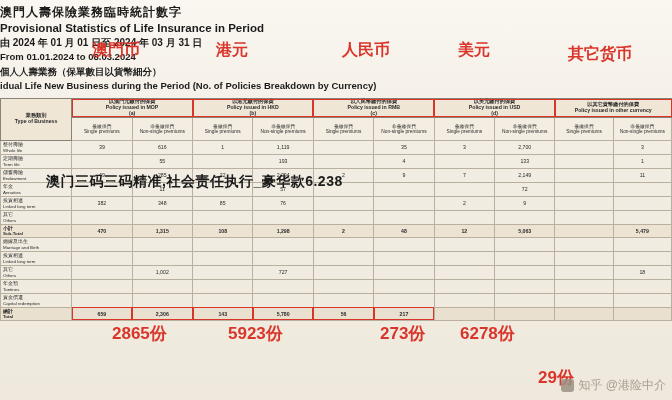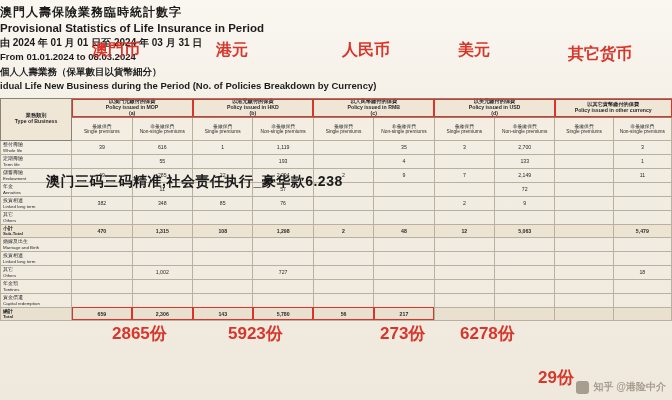--- a/index.html
+++ b/index.html
@@ -46,21 +46,21 @@
 
   
   .wm{
     position:absolute;left:46px;top:172px;width:604px;
     font-size:14px;font-weight:bold;color:#1b1b1b;line-height:1.35;
     letter-spacing:.5px;
   }
   
   .site{
     position:absolute;right:6px;bottom:6px;display:flex;align-items:center;gap:4px;
-    color:#9b9183;font-size:10px;font-weight:bold;opacity:.85;
+    color:#9b9183;font-size:12px;font-weight:normal;opacity:.85;
   }
   .zhihu{width:13px;height:13px;border-radius:3px;background:#9b9183;display:inline-block;}
 </style>
 </head>
 <body>
 
 <div id="sheet">
 
   <div class="hdr">
     <div class="t1">澳門人壽保險業務臨時統計數字</div>

